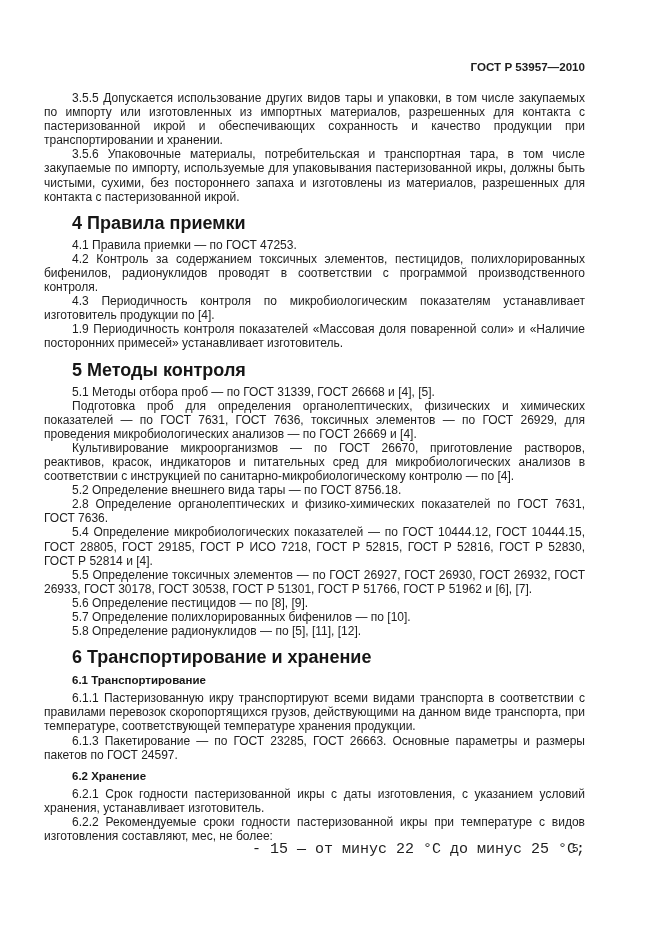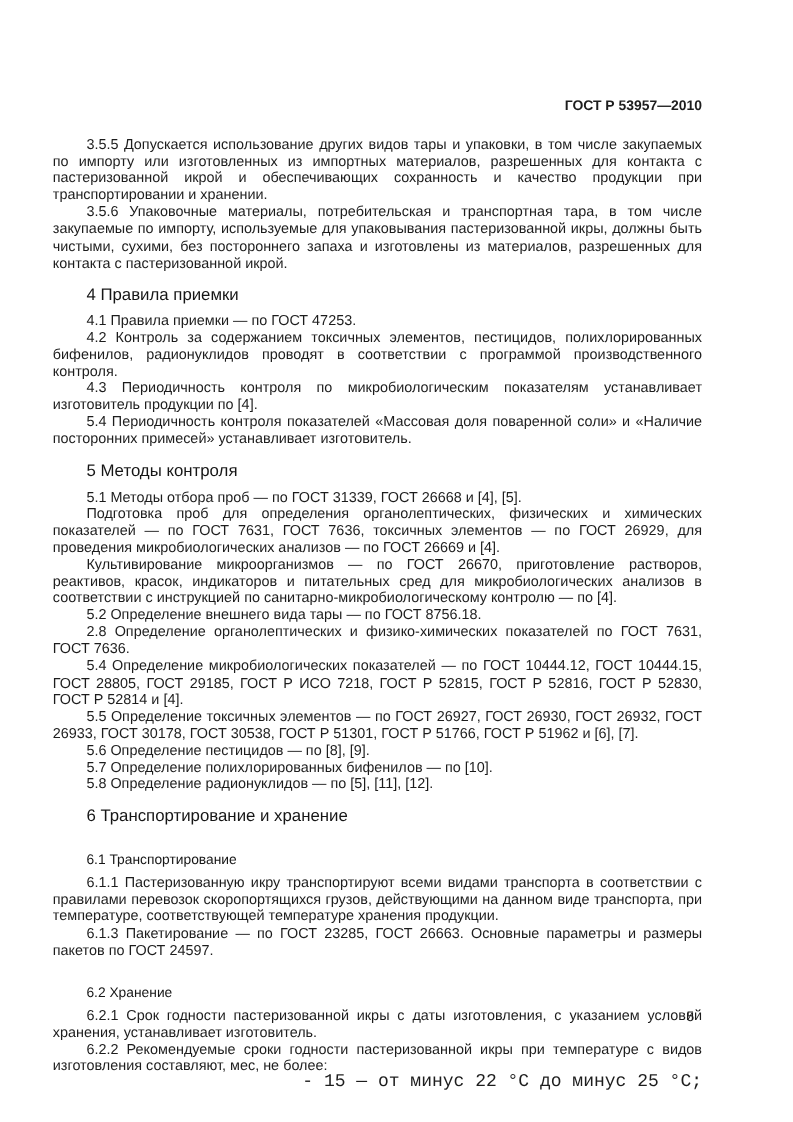--- a/index.html
+++ b/index.html
@@ -9,21 +9,21 @@
   }
   .page {
     position: relative;
     width: 661px;
     height: 935px;
     background: #ffffff;
     font-family: "Liberation Sans", sans-serif;
     color: #1d1d1d;
     overflow: hidden;
     box-sizing: border-box;
-    padding-top: 82px;
+    padding-top: 60px;
   }
   .content {
     margin-left: 44px;
     width: 541px;
   }
   .doc-header {
     text-align: right;
     font-weight: bold;
     font-size: 11.6px;
     line-height: 14px;
@@ -32,29 +32,29 @@
   .para {
     margin: 0;
     text-indent: 28px;
     text-align: justify;
     font-size: 12px;
     line-height: 14.1px;
   }
   .h2 {
     margin: 11px 0 6px 0;
     text-indent: 28px;
-    font-weight: normal;
-    font-size: 14px;
+    font-weight: bold;
+    font-size: 18px;
     line-height: 17px;
     color: #161616;
   }
   .h3 {
-    margin: 22px 0 4px 0;
+    margin: 7px 0 4px 0;
     text-indent: 28px;
-    font-weight: normal;
+    font-weight: bold;
     font-size: 11.5px;
     line-height: 14.1px;
     color: #161616;
   }
   .list-item {
     margin: 0 0 0 16px;
     font-size: 15px;
     line-height: 14.1px;
     text-align: right;
     font-family: Liberation Mono, monospace;
@@ -76,21 +76,21 @@
 
     <div class="doc-header">ГОСТ Р 53957—2010</div>
 
     <p class="para">3.5.5 Допускается использование других видов тары и упаковки, в том числе закупаемых по импорту или изготовленных из импортных материалов, разрешенных для контакта с пастеризованной икрой и обеспечивающих сохранность и качество продукции при транспортировании и хранении.</p>
     <p class="para">3.5.6 Упаковочные материалы, потребительская и транспортная тара, в том числе закупаемые по импорту, используемые для упаковывания пастеризованной икры, должны быть чистыми, сухими, без постороннего запаха и изготовлены из материалов, разрешенных для контакта с пастеризованной икрой.</p>
 
     <div class="h2">4 Правила приемки</div>
     <p class="para">4.1 Правила приемки — по ГОСТ 47253.</p>
     <p class="para">4.2 Контроль за содержанием токсичных элементов, пестицидов, полихлорированных бифенилов, радионуклидов проводят в соответствии с программой производственного контроля.</p>
     <p class="para">4.3 Периодичность контроля по микробиологическим показателям устанавливает изготовитель продукции по [4].</p>
-    <p class="para">5.4 Периодичность контроля показателей «Массовая доля поваренной соли» и «Наличие посторонних примесей» устанавливает изготовитель.</p>
+    <p class="para">1.9 Периодичность контроля показателей «Массовая доля поваренной соли» и «Наличие посторонних примесей» устанавливает изготовитель.</p>
 
     <div class="h2">5 Методы контроля</div>
     <p class="para">5.1 Методы отбора проб — по ГОСТ 31339, ГОСТ 26668 и [4], [5].</p>
     <p class="para">Подготовка проб для определения органолептических, физических и химических показателей — по ГОСТ 7631, ГОСТ 7636, токсичных элементов — по ГОСТ 26929, для проведения микробиологических анализов — по ГОСТ 26669 и [4].</p>
     <p class="para">Культивирование микроорганизмов — по ГОСТ 26670, приготовление растворов, реактивов, красок, индикаторов и питательных сред для микробиологических анализов в соответствии с инструкцией по санитарно-микробиологическому контролю — по [4].</p>
     <p class="para">5.2 Определение внешнего вида тары — по ГОСТ 8756.18.</p>
     <p class="para">2.8 Определение органолептических и физико-химических показателей по ГОСТ 7631, ГОСТ 7636.</p>
     <p class="para">5.4 Определение микробиологических показателей — по ГОСТ 10444.12, ГОСТ 10444.15, ГОСТ 28805, ГОСТ 29185, ГОСТ Р ИСО 7218, ГОСТ Р 52815, ГОСТ Р 52816, ГОСТ Р 52830, ГОСТ Р 52814 и [4].</p>
     <p class="para">5.5 Определение токсичных элементов — по ГОСТ 26927, ГОСТ 26930, ГОСТ 26932, ГОСТ 26933, ГОСТ 30178, ГОСТ 30538, ГОСТ Р 51301, ГОСТ Р 51766, ГОСТ Р 51962 и [6], [7].</p>
     <p class="para">5.6 Определение пестицидов — по [8], [9].</p>

